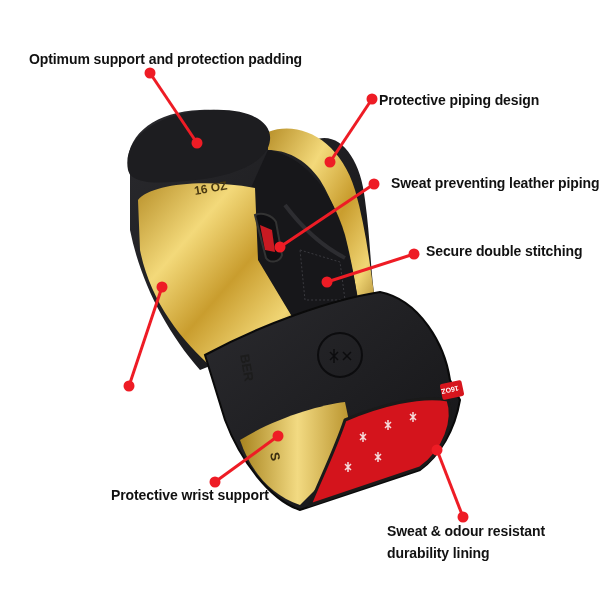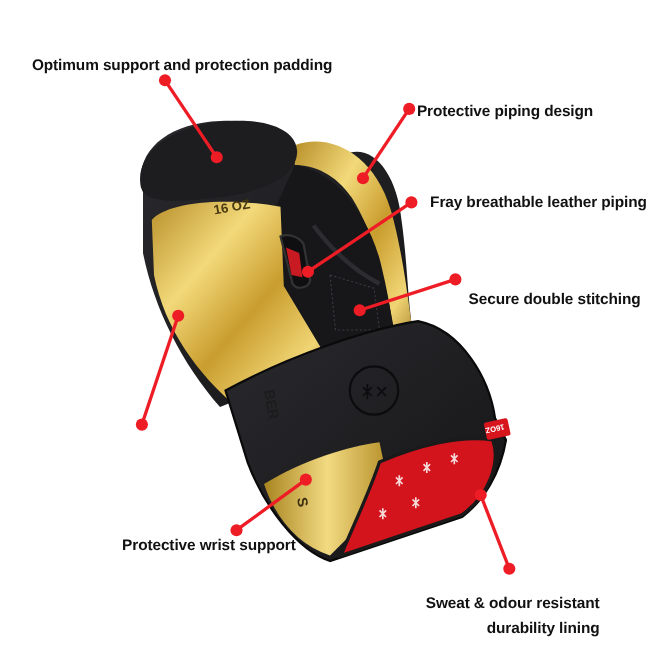--- a/index.html
+++ b/index.html
@@ -1,20 +1,20 @@
 <!DOCTYPE html>
 <html><head>
 <meta charset="utf-8">
 <style>
   html, body { margin: 0; padding: 0; background: #ffffff; }
   body { width: 600px; height: 600px; position: relative; overflow: hidden; font-family: "Liberation Sans", "DejaVu Sans", sans-serif; }
   .stage { position: absolute; left: 0; top: 0; width: 600px; height: 600px; }
   svg.art { position: absolute; left: 0; top: 0; }
   .label { position: absolute; font-weight: bold; font-size: 14px; color: #111111; line-height: 22px; white-space: nowrap; letter-spacing: -0.1px; }
-  .label.center { text-align: right; margin-top: 17px; }
+  .label.center { text-align: left; }
 </style>
 </head>
 <body>
 
 <div class="stage">
 
   <svg class="art" width="600" height="600" viewBox="0 0 600 600">
     <defs>
       <linearGradient id="gold" x1="0" y1="0" x2="1" y2="1">
         <stop offset="0" stop-color="#b8902a"></stop>
@@ -104,22 +104,22 @@
         <circle cx="215" cy="482" r="5.5" stroke="none"></circle>
 
       <line x1="437" y1="450" x2="463" y2="517"></line>
       <circle cx="437" cy="450" r="5.5" stroke="none"></circle>
         <circle cx="463" cy="517" r="5.5" stroke="none"></circle>
     </g>
   </svg>
 
   <div class="label" style="left:29px; top:48px;">Optimum support and protection padding</div>
   <div class="label" style="left:379px; top:89px;">Protective piping design</div>
-  <div class="label" style="left:391px; top:172px;">Fray breathable leather piping</div>
-  <div class="label" style="left:426px; top:240px;margin-top:20px;">Secure double stitching</div>
+  <div class="label" style="left:391px; top:172px;">Sweat preventing leather piping</div>
+  <div class="label" style="left:426px; top:240px;">Secure double stitching</div>
 
 
   <div class="label" style="left:111px; top:484px;">Protective wrist support</div>
 
   <div class="label center" style="left:387px; top:520px; width:158px;">
     <div>Sweat &amp; odour resistant</div>
     <div>durability lining</div>
   </div>
 </div>
 

